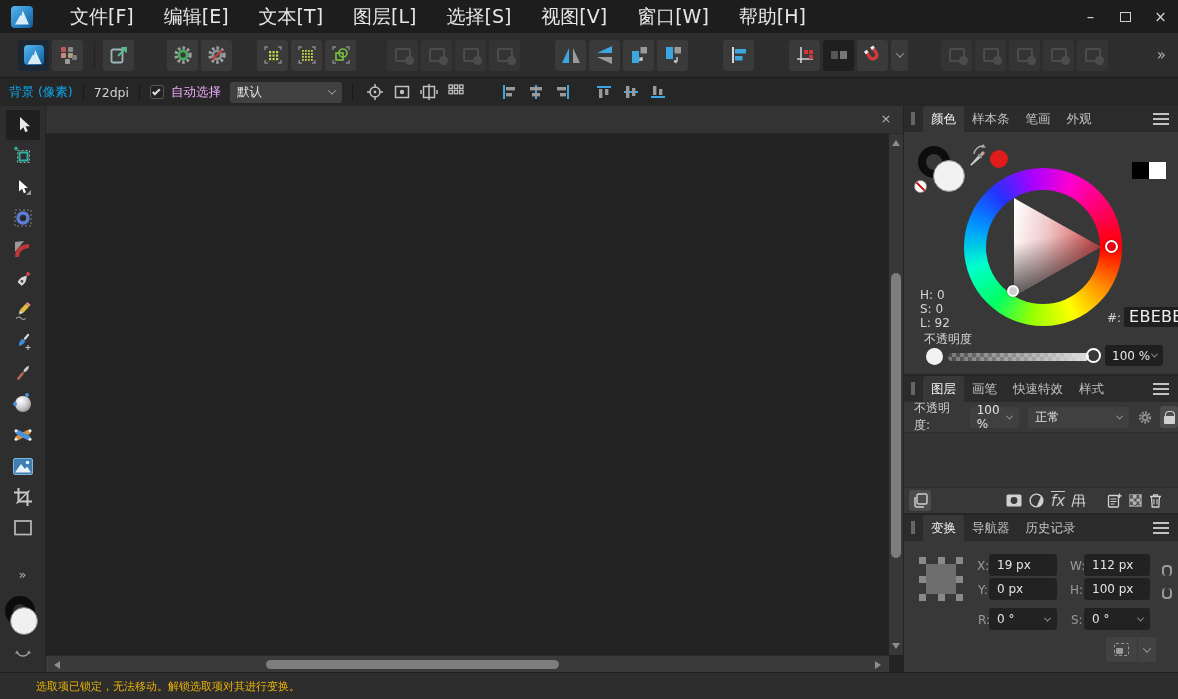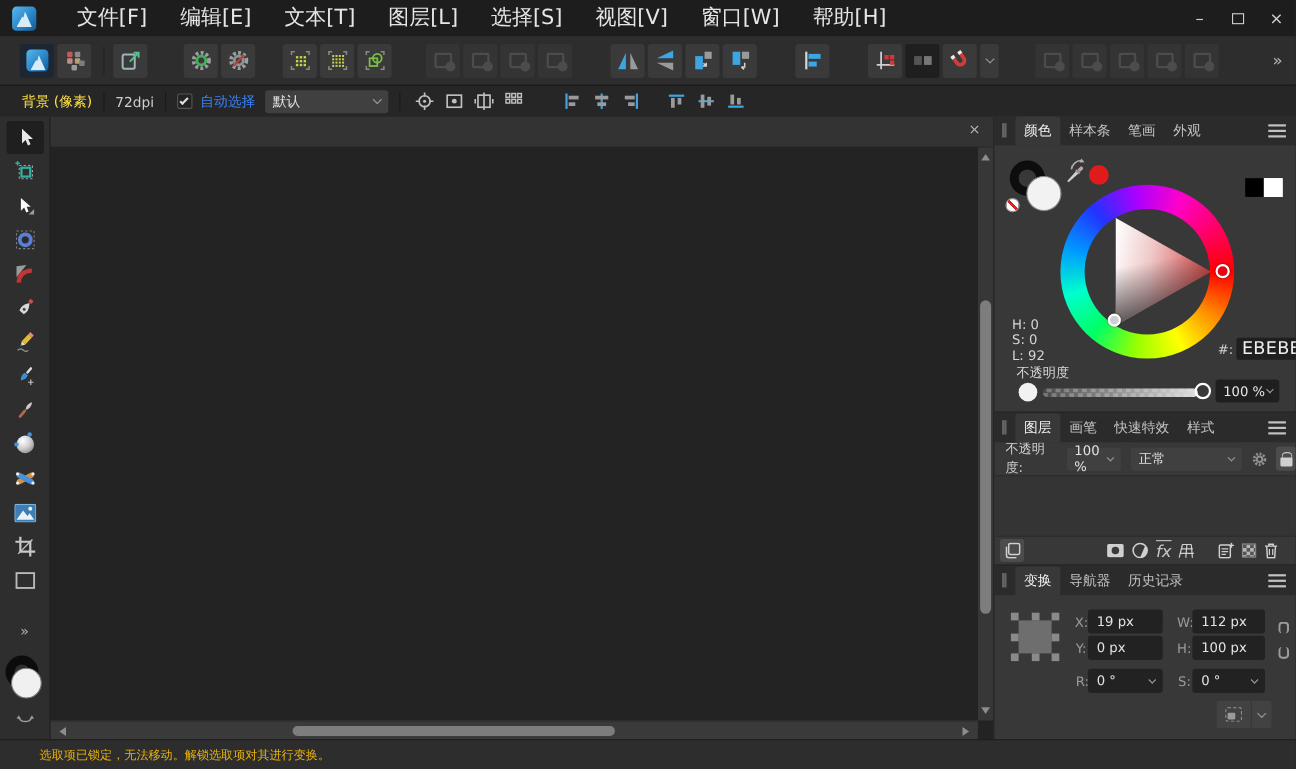--- a/index.html
+++ b/index.html
@@ -28,21 +28,21 @@
 .tb-gap{flex:none}
 .overflow{color:#b5b5b5;font-size:15px;margin-left:auto;margin-right:12px}
 .dots-grid{width:18px;height:18px;position:relative}
 .dots-grid i{position:absolute;width:5px;height:5px;border-radius:1px}
 .fadeicon{width:16px;height:14px;border:2px solid #6a6a6a;border-radius:2px;opacity:.45;position:relative}
 .fadeicon::after{content:"";position:absolute;right:-5px;bottom:-5px;width:9px;height:9px;border-radius:50%;background:#6a6a6a}
 
 
 .contextbar{position:absolute;top:77px;left:0;right:0;height:29px;background:#262626;border-top:1px solid #1a1a1a;display:flex;align-items:center;font-size:12.5px}
 .ctx-sep{width:1px;height:17px;background:#191919;margin:0 10px;flex:none}
-.ctx-label{color:#fde047;margin-left:20px;white-space:nowrap}
+.ctx-label{color:#0ea5e9;margin-left:9px;white-space:nowrap}
 .ctx-dpi{color:#cfcfcf;white-space:nowrap}
 .checkbox{width:14px;height:14px;background:#222;border:1px solid #555;border-radius:2px;display:flex;align-items:center;justify-content:center;margin-right:7px;flex:none}
 .tick{width:8px;height:4px;border-left:2px solid #ddd;border-bottom:2px solid #ddd;transform:rotate(-45deg) translate(0,-1px)}
 .dropdown{height:21px;background:#404040;border-radius:3px;display:flex;align-items:center;padding:0 7px;color:#e2e2e2}
 .dropdown .chev{margin-left:auto}
 .chev{width:7px;height:7px;border-right:1.6px solid #9a9a9a;border-bottom:1.6px solid #9a9a9a;transform:rotate(45deg) translate(-1px,-1px);flex:none}
 .ctx-ibtn{width:25px;height:23px;border-radius:3px;display:flex;align-items:center;justify-content:center;margin-right:2px;flex:none}
 
 
 .tools{position:absolute;left:0;top:106px;bottom:27px;width:45px;background:#2e2e2e;display:flex;flex-direction:column;align-items:center}
@@ -362,21 +362,21 @@
   </div>
 
   <div class="contextbar">
     <span class="ctx-label">背景 (像素)</span>
     <div class="ctx-sep"></div>
     <span class="ctx-dpi">72dpi</span>
     <div class="ctx-sep"></div>
     <div class="checkbox">
         <i class="tick"></i>
       </div>
-    <span style="color:#3b82f6">自动选择</span>
+    <span style="color:#f0abfc">自动选择</span>
     <div class="dropdown" style="width:112px;margin-left:9px">
       <span>默认</span>
       <i class="chev" style="width:6px;height:6px"></i>
     </div>
     <div class="ctx-sep"></div>
     <div class="ctx-ibtn">
       <svg width="18" height="18" viewBox="0 0 18 18">
         <circle cx="9" cy="9" r="5" fill="none" stroke="#c0c0c0" stroke-width="1.5"></circle>
         <path d="M9 1 V5 M9 13 V17 M1 9 H5 M13 9 H17" stroke="#c0c0c0" stroke-width="1.5"></path>
           <circle cx="9" cy="9" r="1.4" fill="#c0c0c0"></circle>

